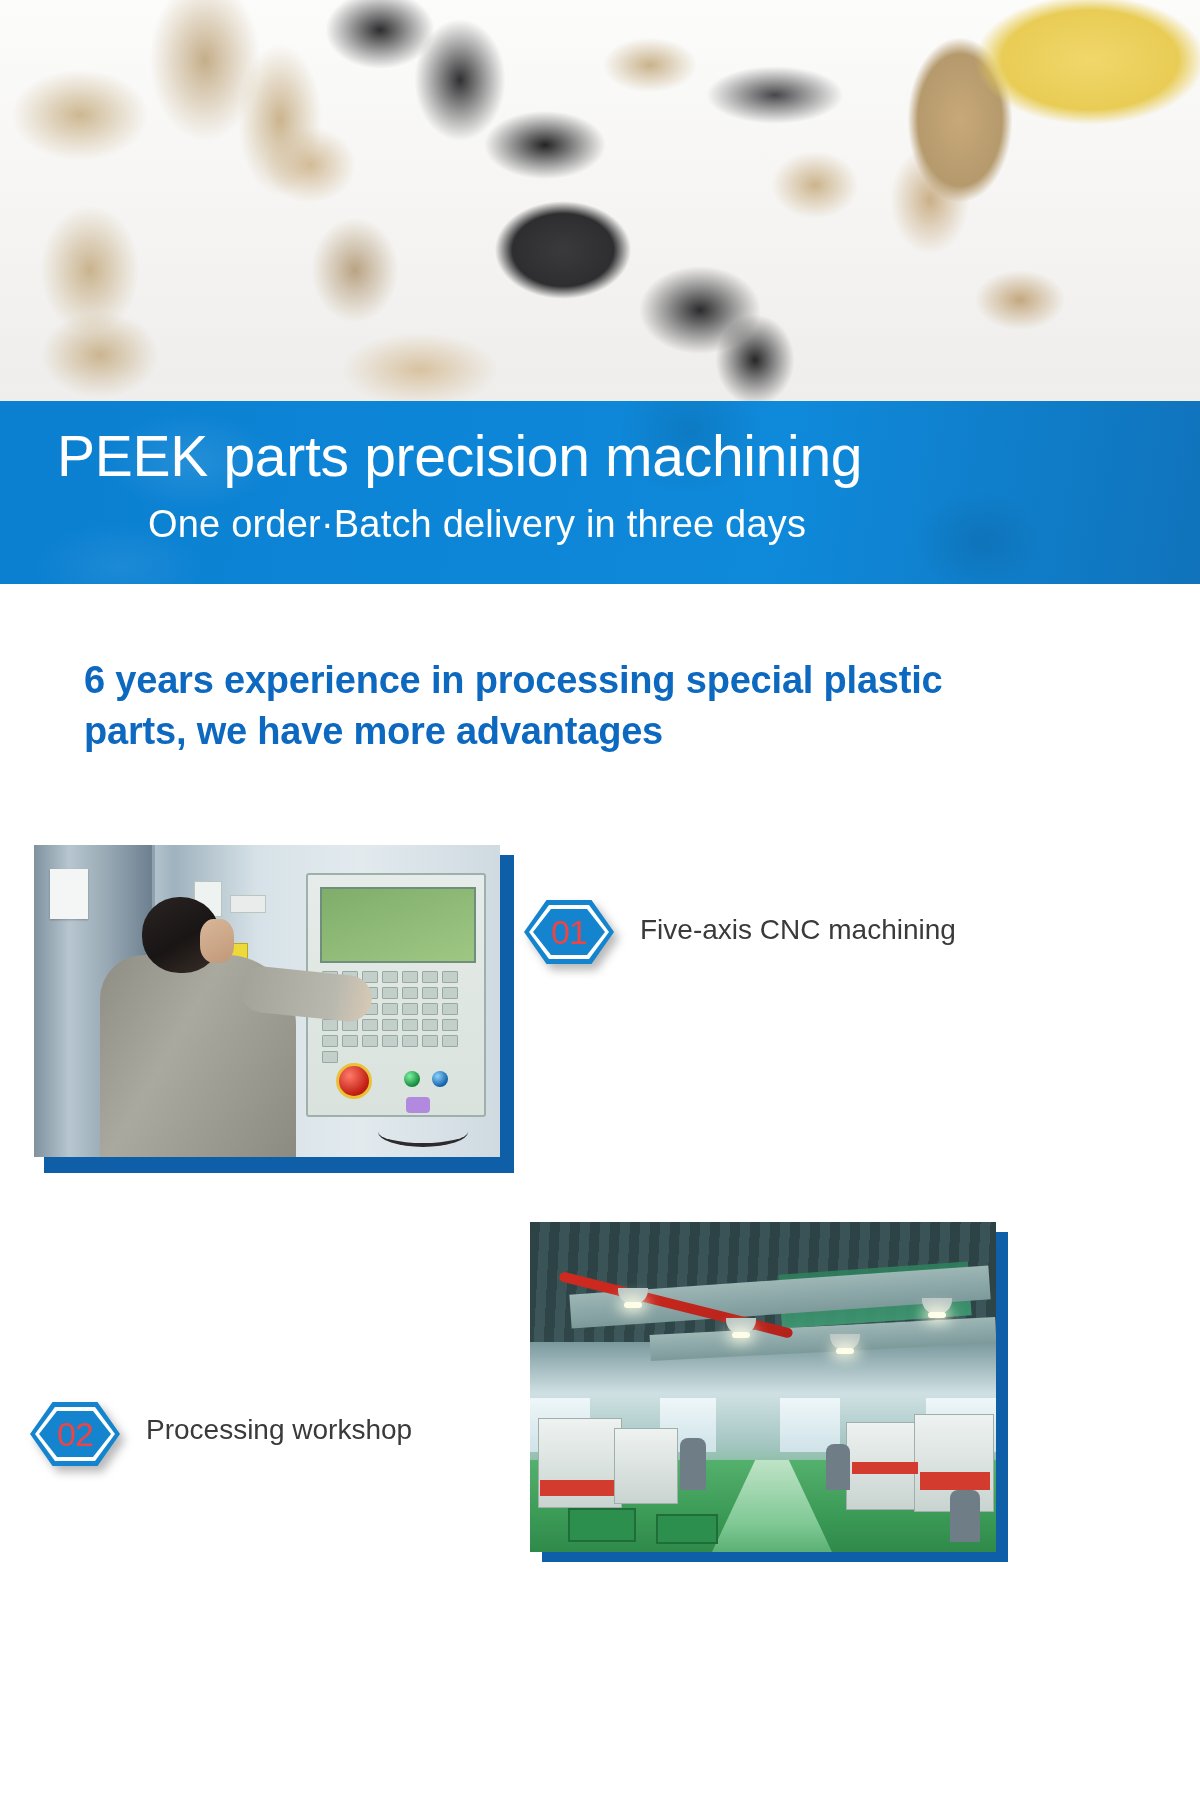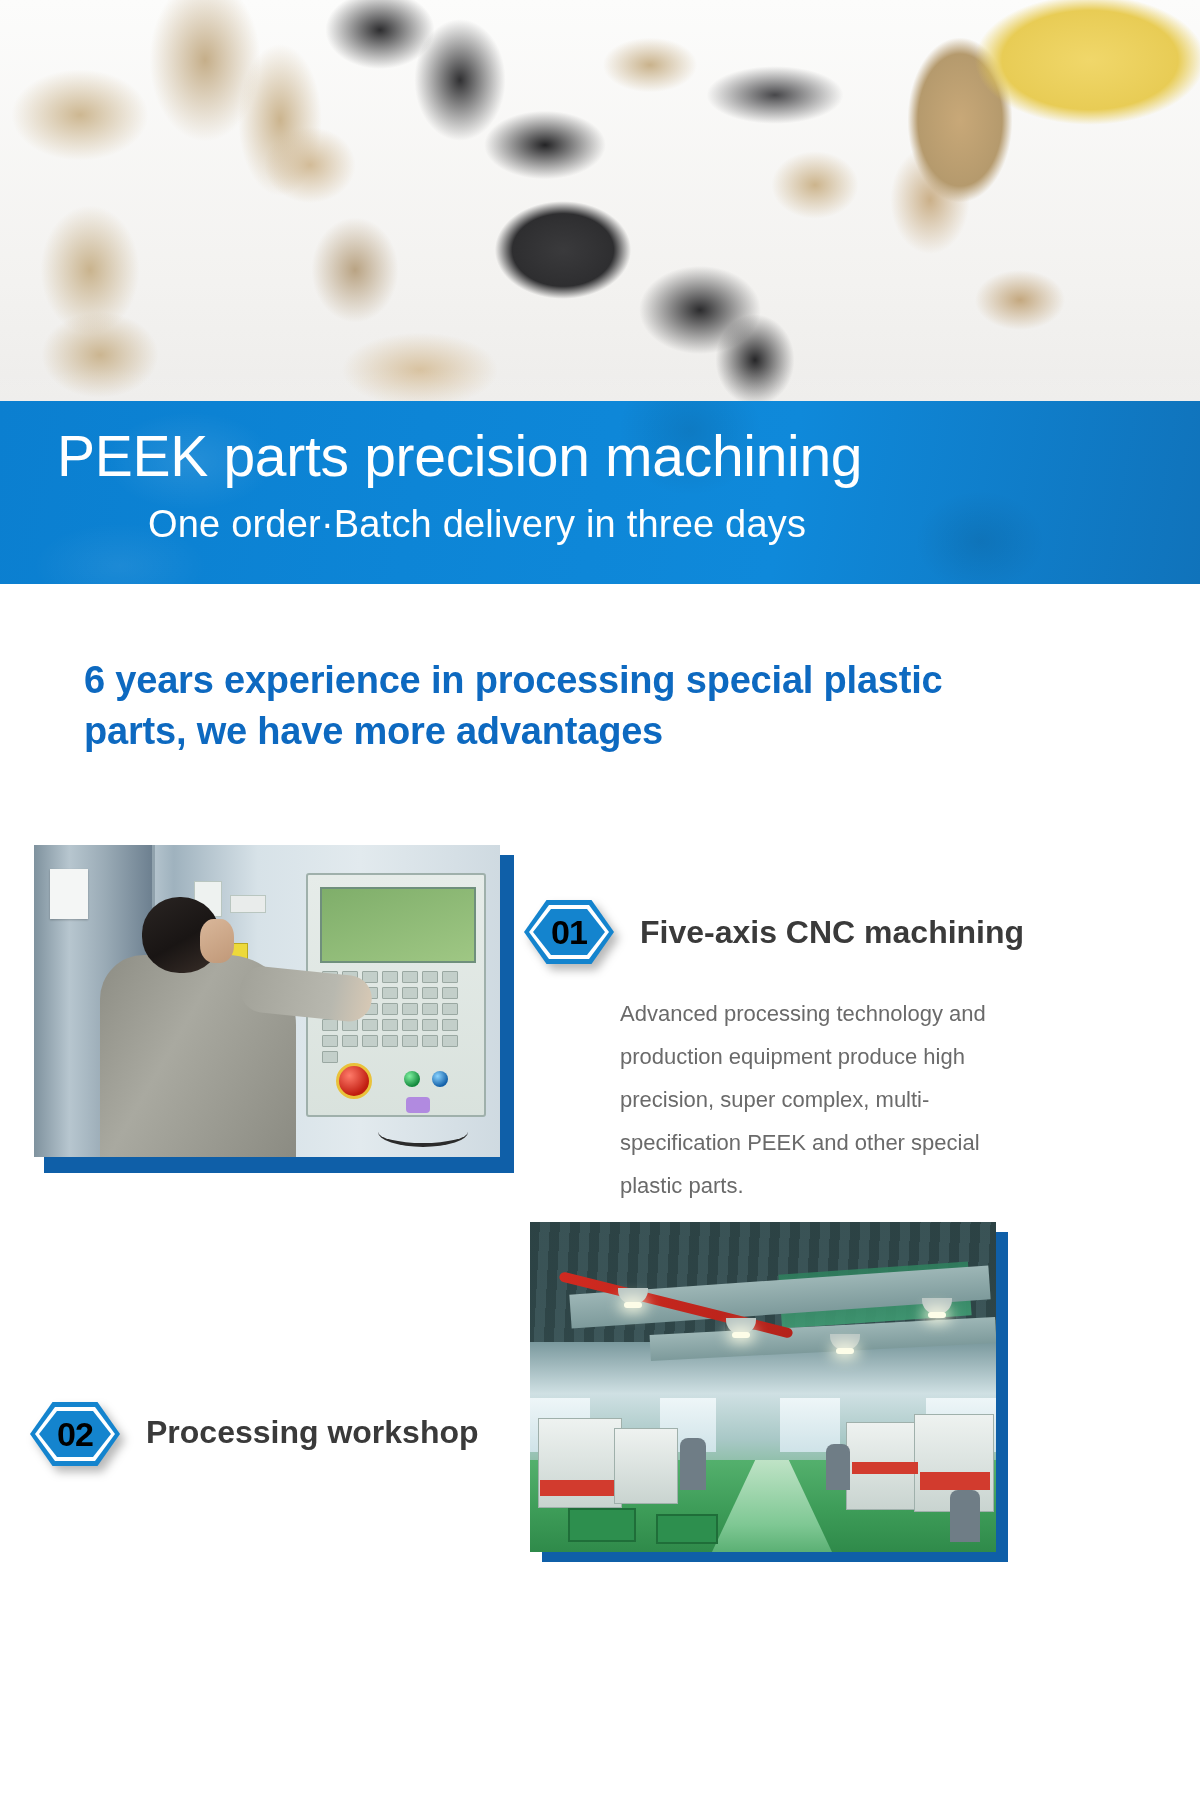--- a/index.html
+++ b/index.html
@@ -183,26 +183,26 @@
   }
   .hex-inner{
     position:absolute;left:5px;top:5px;right:5px;bottom:5px;background:#ffffff;
     clip-path:polygon(25% 0%,75% 0%,100% 50%,75% 100%,25% 100%,0% 50%);
   }
   .hex-core{
     position:absolute;left:9px;top:9px;right:9px;bottom:9px;background:#1484ce;
     clip-path:polygon(25% 0%,75% 0%,100% 50%,75% 100%,25% 100%,0% 50%);
   }
   .hex-num{
-    position:relative;z-index:3;color:#000000;font-size:34px;font-weight:bold;
+    position:relative;z-index:3;color:#ef4444;font-size:34px;font-weight:normal;
     letter-spacing:-1px;font-family:"Liberation Sans", sans-serif;
   }
   .card-title{
     position:absolute;left:116px;top:14px;
-    font-size:32px;font-weight:bold;color:#3a3a3a;white-space:nowrap;
+    font-size:28px;font-weight:normal;color:#3a3a3a;white-space:nowrap;
   }
   .card-body{
     margin-top:28px;margin-left:96px;width:420px;
     font-size:22px;line-height:43px;color:#6a6a6a;font-weight:400;
   }
 
   
   .card2{position:absolute;left:30px;top:1402px;width:500px;}
   .card2 .card-title{left:116px;top:12px;}
   .card2 .card-body{margin-top:20px;margin-left:78px;width:420px;}
@@ -358,21 +358,20 @@
   <div class="card1">
     <div class="badge-row">
       <div class="hexbadge">
         <span class="hex-outer"></span>
         <span class="hex-inner"></span>
         <span class="hex-core"></span>
         <span class="hex-num">01</span>
       </div>
       <div class="card-title">Five-axis CNC machining</div>
     </div>
-    <div class="card-body">Advanced processing technology and production equipment produce high precision, super complex, multi-specification PEEK and other special plastic parts.</div>
   </div>
 
   <div class="card2">
     <div class="badge-row">
       <div class="hexbadge">
         <span class="hex-outer"></span>
         <span class="hex-inner"></span>
         <span class="hex-core"></span>
         <span class="hex-num">02</span>
       </div>

